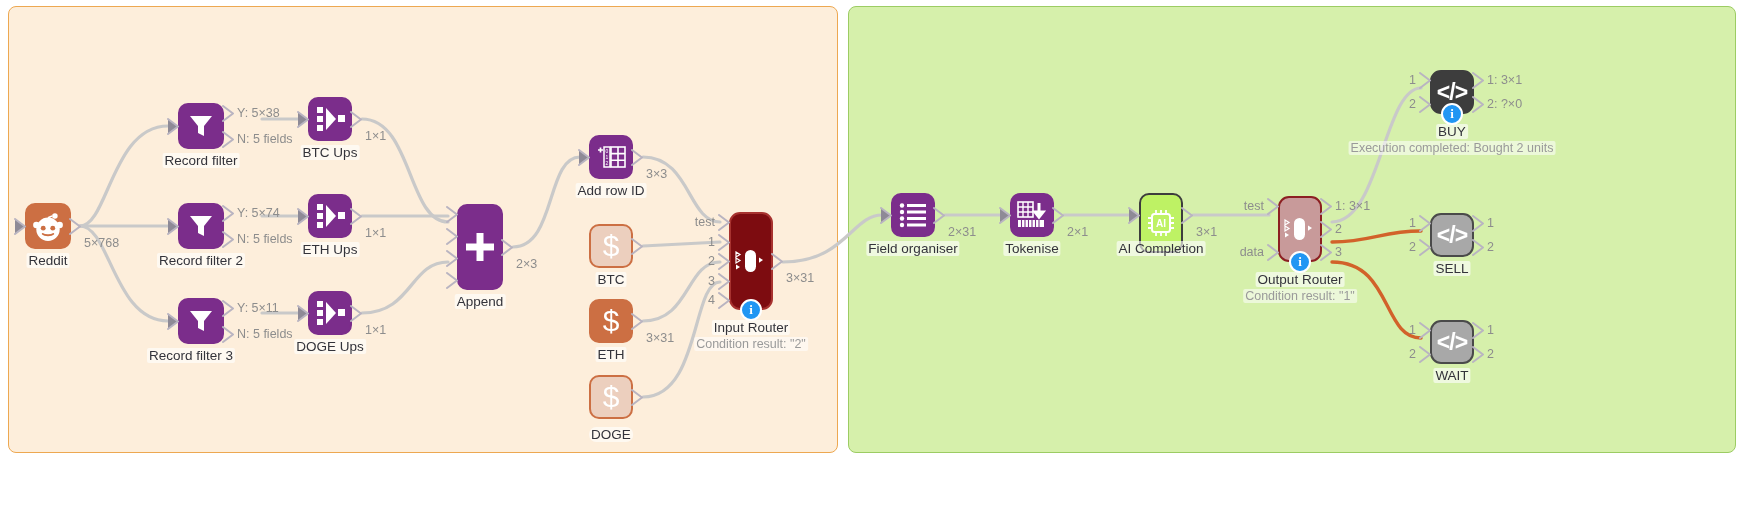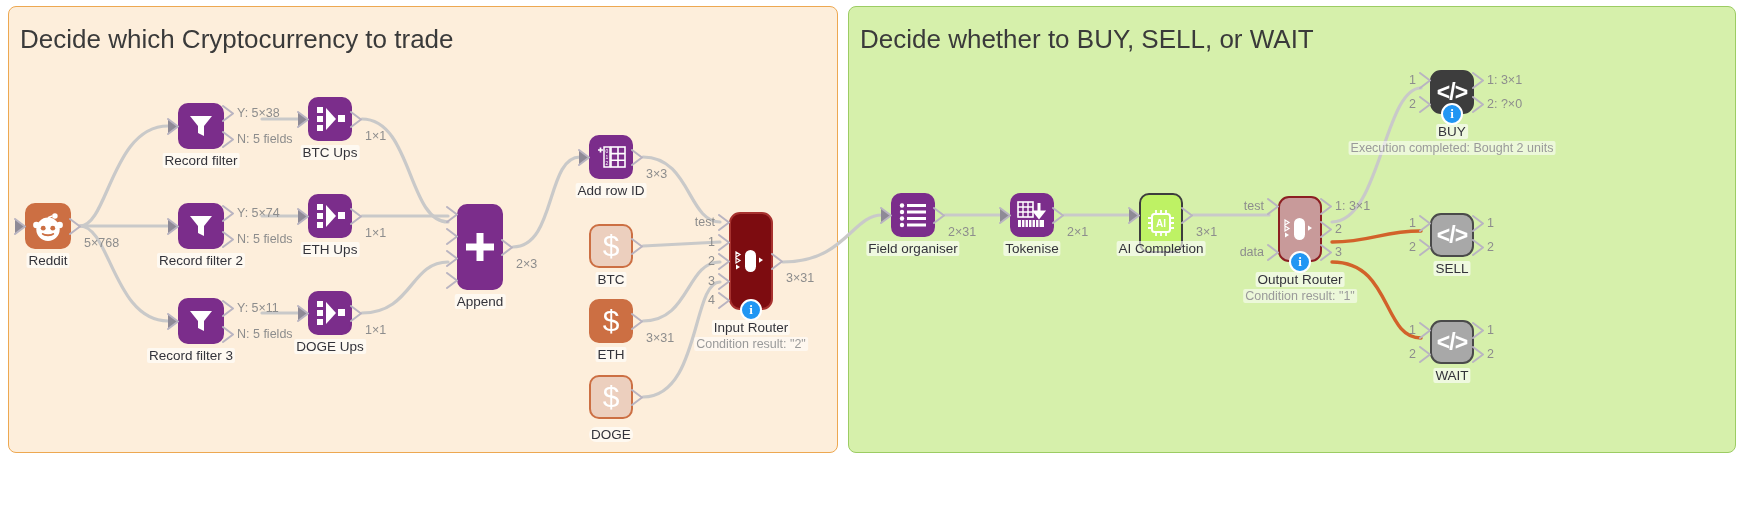--- a/index.html
+++ b/index.html
@@ -41,24 +41,22 @@
   .glyph{display:block;}
   .dollar{color:#ffffff;font-size:30px;font-weight:300;font-family:"Liberation Sans",sans-serif;line-height:1;}
   .code{color:#ffffff;font-size:23px;font-weight:bold;letter-spacing:-1px;}
 </style>
 </head>
 <body>
 
 <div id="canvas">
 
   <div class="group" id="g-left" style="left: 8px; top: 6px; width: 830px; height: 447px; background: rgb(253, 238, 219); border: 1.5px solid rgb(237, 168, 81);"></div>
-  <div class="group-title" id="gt-left" style="left: 20px; top: 24px;">Decide which Cryptocurrency to trade</div>
 
   <div class="group" id="g-right" style="left: 848px; top: 6px; width: 888px; height: 447px; background: rgb(214, 240, 171); border: 1.5px solid rgb(156, 204, 99);"></div>
-  <div class="group-title" id="gt-right" style="left: 860px; top: 24px;">Decide whether to BUY, SELL, or WAIT</div>
 
   <svg class="edges" id="edge-layer" viewBox="0 0 1742 507">
     <g fill="none" stroke="#c9c9c9" stroke-width="3.2" stroke-linecap="round">
 
       <path d="M80 226 C 108 226, 112 126, 168 126"></path>
       <path d="M80 226 L 168 226"></path>
       <path d="M80 226 C 110 226, 114 321, 168 321"></path>
 
       <path d="M262 119 L 299 119"></path>
       <path d="M262 216 L 299 216"></path>

